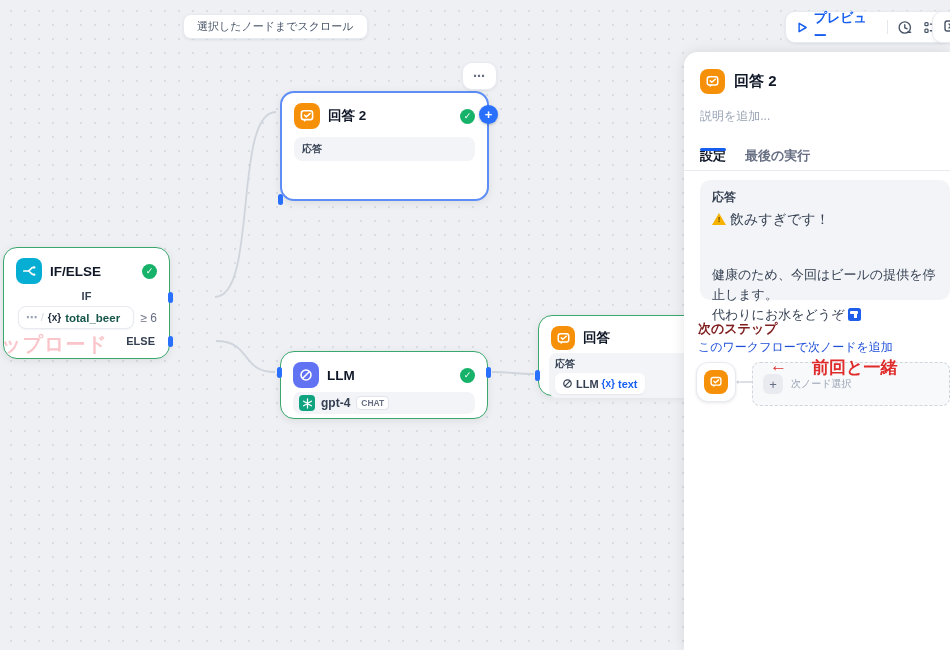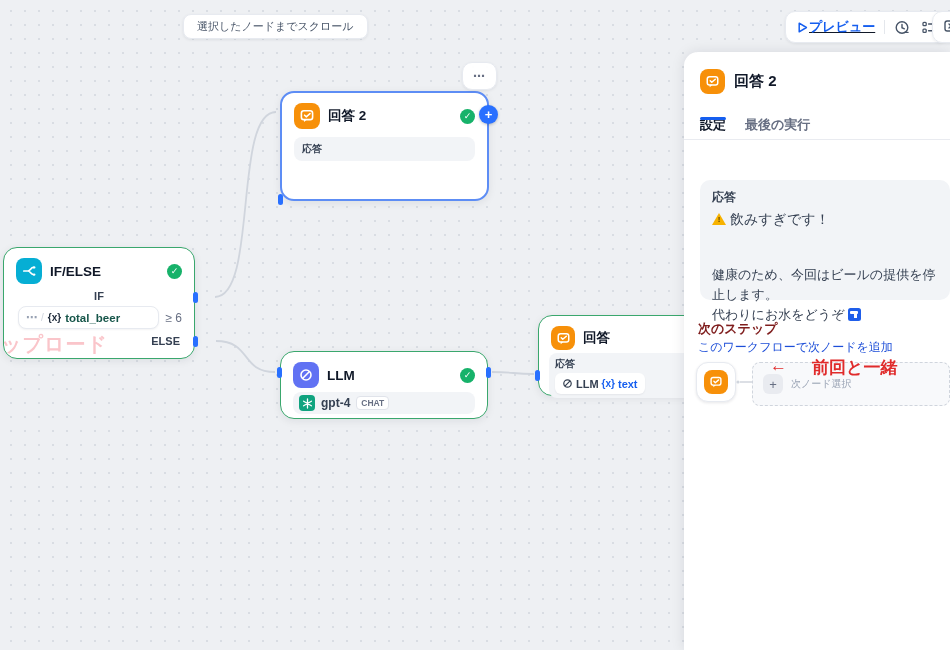--- a/index.html
+++ b/index.html
@@ -101,21 +101,21 @@
     <path d="M492,372 C515,372 512,374 534,374" stroke="#d0d5dd" stroke-width="1.8" fill="none"></path>
   </svg>
 
   <div class="watermark">ップロード</div>
 
   <div class="pill-btn" style="left:183px; top:14px; height:25px; padding:0 13px;">
     <span style="font-size:11px; color:#475467;">選択したノードまでスクロール</span>
   </div>
 
   <div class="pill-btn" style="left:785px; top:11px; height:32px; padding:0 10px; gap:9px; border-radius:10px;">
-    <div style="display:flex; align-items:center; cursor:pointer;text-decoration:underline;">
+    <div style="display:flex; align-items:center; gap:5px; cursor:pointer;">
       <svg width="13" height="13" viewBox="0 0 13 13">
         <path d="M3.2 2.2 L10.4 6.5 L3.2 10.8 Z" fill="none" stroke="#155eef" stroke-width="1.5" stroke-linejoin="round"></path>
       </svg>
       <span style="font-size:13px; color:#155eef; font-weight:600;">プレビュー</span>
     </div>
     <div class="vdiv"></div>
     <svg width="17" height="17" viewBox="0 0 17 17" style="cursor:pointer;">
       <circle cx="8" cy="8.5" r="5.8" fill="none" stroke="#475467" stroke-width="1.4"></circle>
       <path d="M8 5.5 V8.7 L10.4 9.8" fill="none" stroke="#475467" stroke-width="1.4" stroke-linecap="round"></path>
       <path d="M11 13.4 h3" fill="none" stroke="#475467" stroke-width="1.4" stroke-linecap="round"></path>
@@ -152,21 +152,21 @@
       <span class="check-dot">✓</span>
     </div>
     <div style="position:absolute; right:-11px; top:12px; width:19px; height:19px; border-radius:50%; background:#2970ff; color:#fff; display:flex; align-items:center; justify-content:center; font-size:13px; font-weight:700; box-shadow:0 1px 3px rgba(16,24,40,.25); cursor:pointer;">
       <span>+</span>
     </div>
     <div class="gray-box" style="margin-top:2px;">
       <div class="sec-label">応答</div>
     </div>
   </div>
 
-  <div class="node success" style="left:3px; top:247px; width:192px; height:112px;">
+  <div class="node success" style="left:3px; top:247px; width:167px; height:112px;">
     <div class="handle" style="right:-4px; top:44px;"></div>
     <div class="handle" style="right:-4px; top:88px;"></div>
     <div class="node-header">
       <div class="icon-sq" style="background:#06aed4;">
         <svg width="16" height="16" viewBox="0 0 16 16">
           <path d="M2.8 8 h4 M6.8 8 C9.6 8 9.6 4.4 12.4 4.4 M6.8 8 C9.6 8 9.6 11.6 12.4 11.6" fill="none" stroke="#fff" stroke-width="1.7" stroke-linecap="round"></path>
           <circle cx="13.2" cy="4.4" r="1.2" fill="#fff"></circle>
           <circle cx="13.2" cy="11.6" r="1.2" fill="#fff"></circle>
         </svg>
       </div>
@@ -242,20 +242,21 @@
   <div style="display:flex; align-items:center; gap:9px; padding:17px 16px 0 16px;">
     <div class="icon-sq" style="background:#f79009; width:25px; height:25px;">
       <svg width="15" height="15" viewBox="0 0 16 16">
         <rect x="2.4" y="2.8" width="11.2" height="8.8" rx="2.4" fill="none" stroke="#fff" stroke-width="1.6"></rect>
         <path d="M5 11.4 v2.6 l3-2.6" fill="#fff"></path>
         <path d="M5.6 7.2 l1.6 1.6 L11 5.6" fill="none" stroke="#fff" stroke-width="1.6" stroke-linecap="round" stroke-linejoin="round"></path>
       </svg>
     </div>
     <span style="font-size:15px; font-weight:700;">回答 2</span>
   </div>
+  <div style="padding:14px 16px 0 16px; font-size:12px; color:#98a2b3;">説明を追加...</div>
 
   <div style="display:flex; gap:19px; padding:22px 16px 0 16px; position:relative;">
     <span class="tab active">設定</span>
     <span class="tab inactive">最後の実行</span>
     <div style="position:absolute; left:16px; top:23px; width:26px; height:2.5px; background:#155eef; border-radius:2px;"></div>
   </div>
   <div style="height:1px; background:#e9ebf0; margin-top:5px;"></div>
 
   <div style="position:absolute; left:16px; right:0; top:128px; height:120px; background:#f2f4f7; border-radius:10px; padding:9px 12px;">
     <div style="font-size:12px; font-weight:700; color:#354052;">応答</div>

